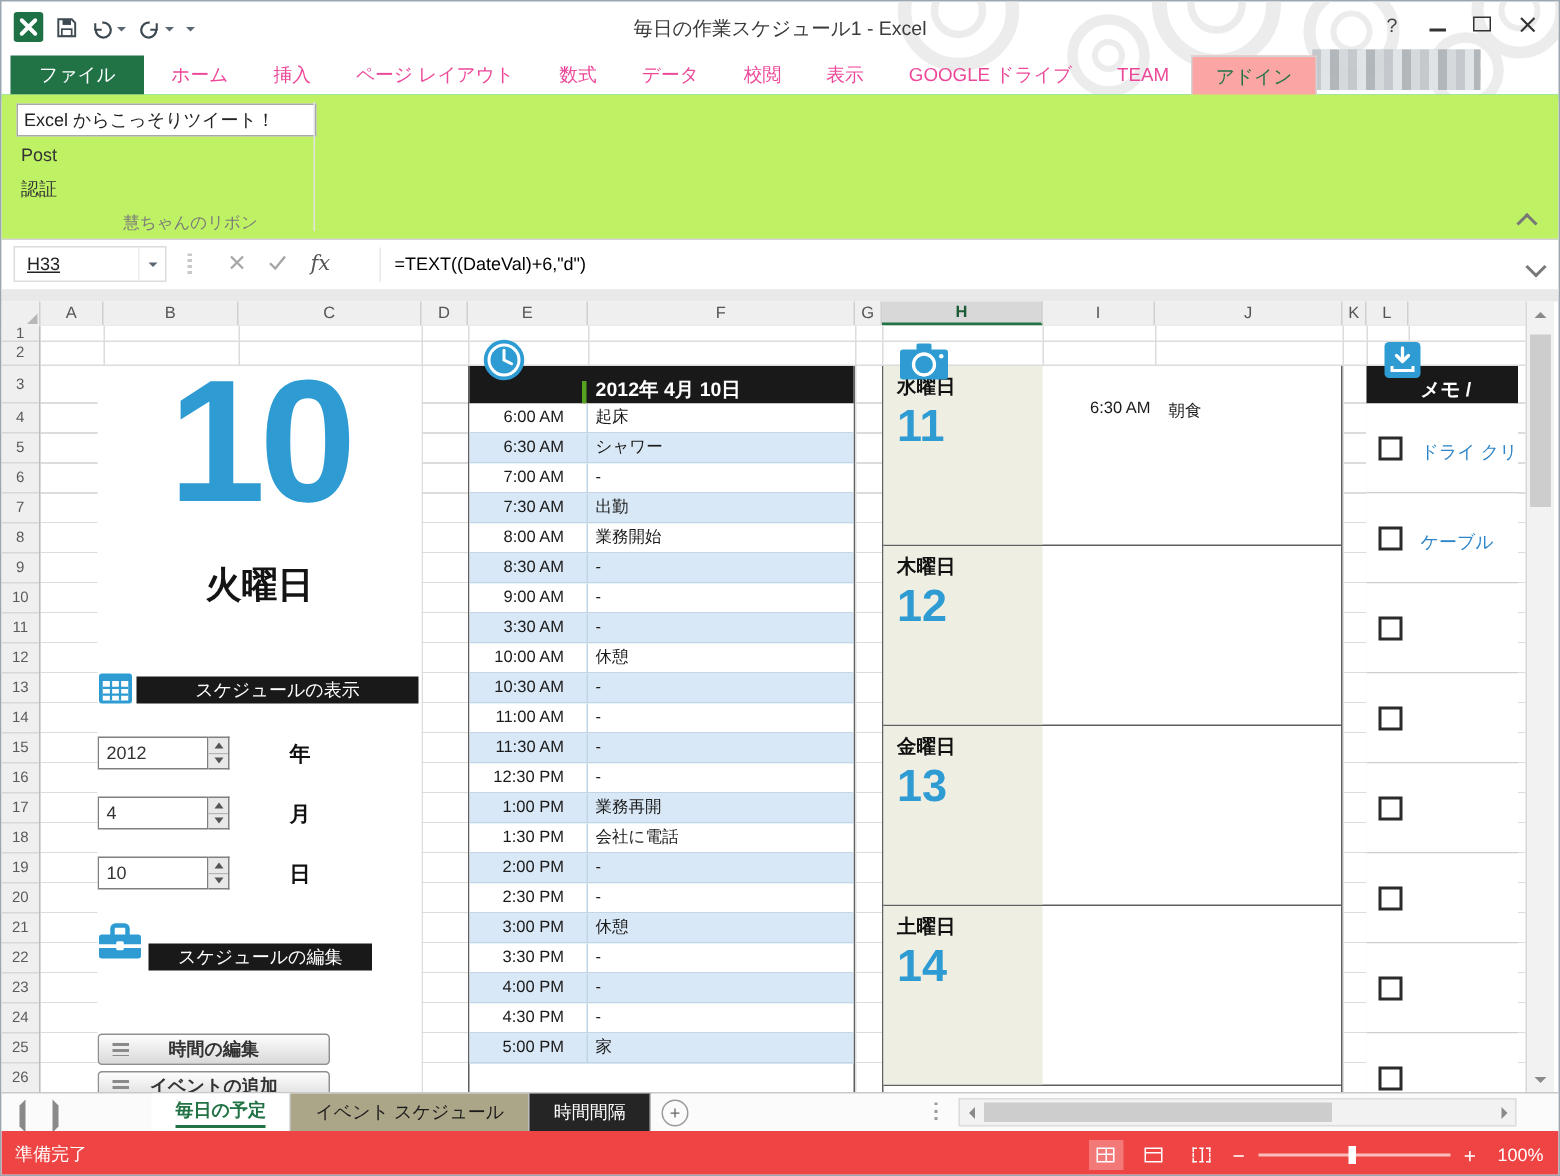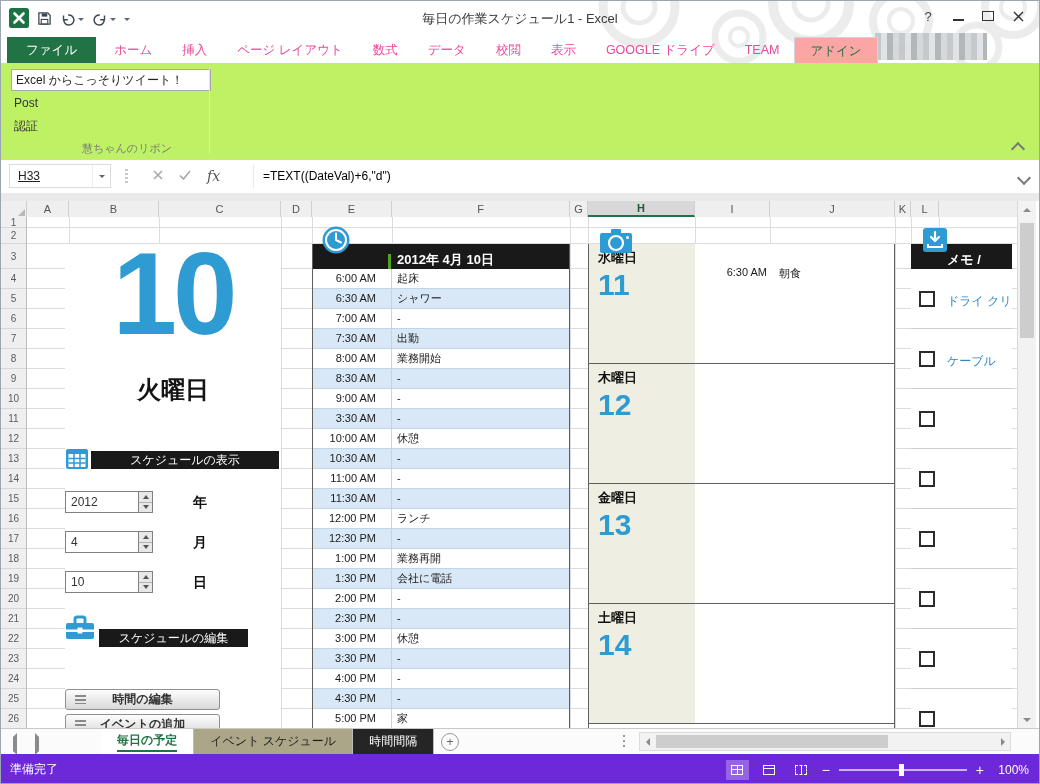--- a/index.html
+++ b/index.html
@@ -168,21 +168,21 @@
   #addsheet{position:absolute;left:440px;top:4px;width:16px;height:16px;border:1px solid #9a9a9a;border-radius:50%;
             display:flex;align-items:center;justify-content:center;color:#666;font-size:12px;line-height:1;}
   #tdots{position:absolute;left:622px;top:6px;width:2px;height:14px;
          background:repeating-linear-gradient(to bottom,#9a9a9a 0 2px,transparent 2px 5px);}
   #hscroll{position:absolute;left:638px;right:28px;top:3px;height:19px;background:#f2f2f2;border:1px solid #dcdcdc;box-sizing:border-box;}
   #hthumb{position:absolute;left:16px;width:232px;top:2px;bottom:2px;background:#cdcdcd;}
   .harrow{position:absolute;top:0;bottom:0;width:15px;display:flex;align-items:center;justify-content:center;}
   #harrow-l{left:0;} #harrow-r{right:0;}
 
   
-  #statusbar{position:absolute;left:0;top:753px;right:0;height:31px;background:#6d28d9;color:#fff;display:flex;align-items:center;z-index:2;}
+  #statusbar{position:absolute;left:0;top:753px;right:0;height:31px;background:#ef4444;color:#fff;display:flex;align-items:center;z-index:2;}
   #sb-ready{padding-left:9px;font-size:12px;}
   #sb-right{position:absolute;right:10px;top:0;height:100%;display:flex;align-items:center;gap:9px;}
   .vicon{width:23px;height:20px;display:flex;align-items:center;justify-content:center;}
   .vicon.active{background:rgba(255,255,255,.28);}
   .vg{width:12px;height:10px;border:1px solid #fff;box-sizing:border-box;}
   .vg.grid{background:linear-gradient(#fff,#fff) 50% 0/1px 100% no-repeat,linear-gradient(#fff,#fff) 0 50%/100% 1px no-repeat;}
   .vg.layout{background:linear-gradient(#fff,#fff) 0 2px/100% 1px no-repeat;}
   .vg.preview{background:linear-gradient(#fff,#fff) 50% 0/1px 100% no-repeat;border-style:dashed;}
   .zoomtxt{font-size:14px;line-height:1;}
   #ztrack{width:128px;height:2px;background:rgba(255,255,255,.65);position:relative;}
@@ -497,24 +497,20 @@
           </div>
           <div class="srow">
             <div class="t">11:00 AM</div>
             <div class="e">-</div>
           </div>
           <div class="srow">
             <div class="t">11:30 AM</div>
             <div class="e">-</div>
           </div>
           <div class="srow">
-            <div class="t">12:00 PM</div>
-            <div class="e">ランチ</div>
-          </div>
-          <div class="srow">
             <div class="t">12:30 PM</div>
             <div class="e">-</div>
           </div>
           <div class="srow">
             <div class="t">1:00 PM</div>
             <div class="e">業務再開</div>
           </div>
           <div class="srow">
             <div class="t">1:30 PM</div>
             <div class="e">会社に電話</div>

